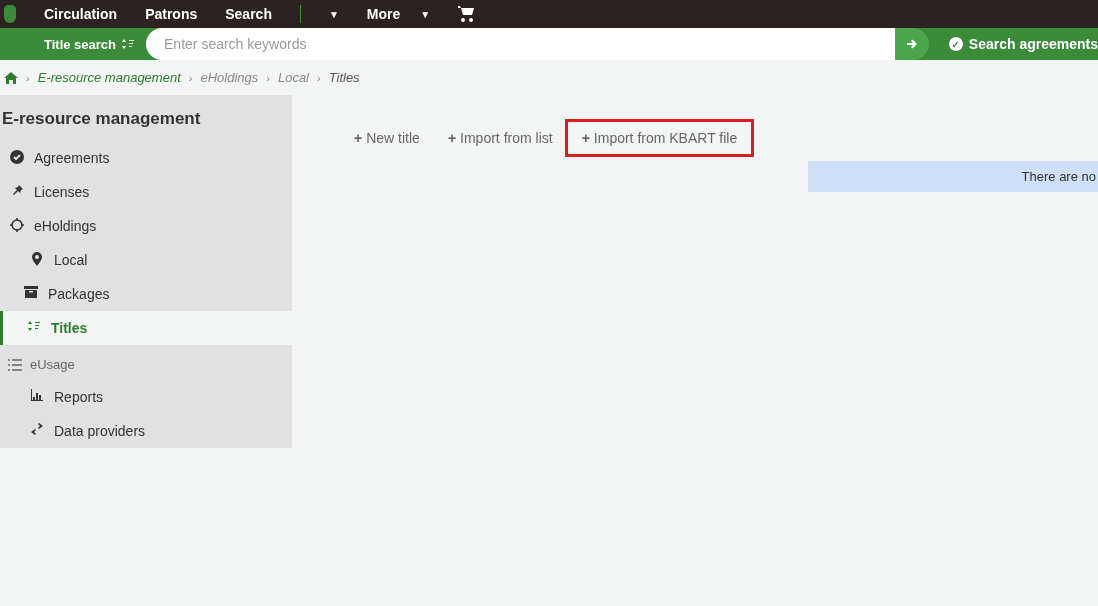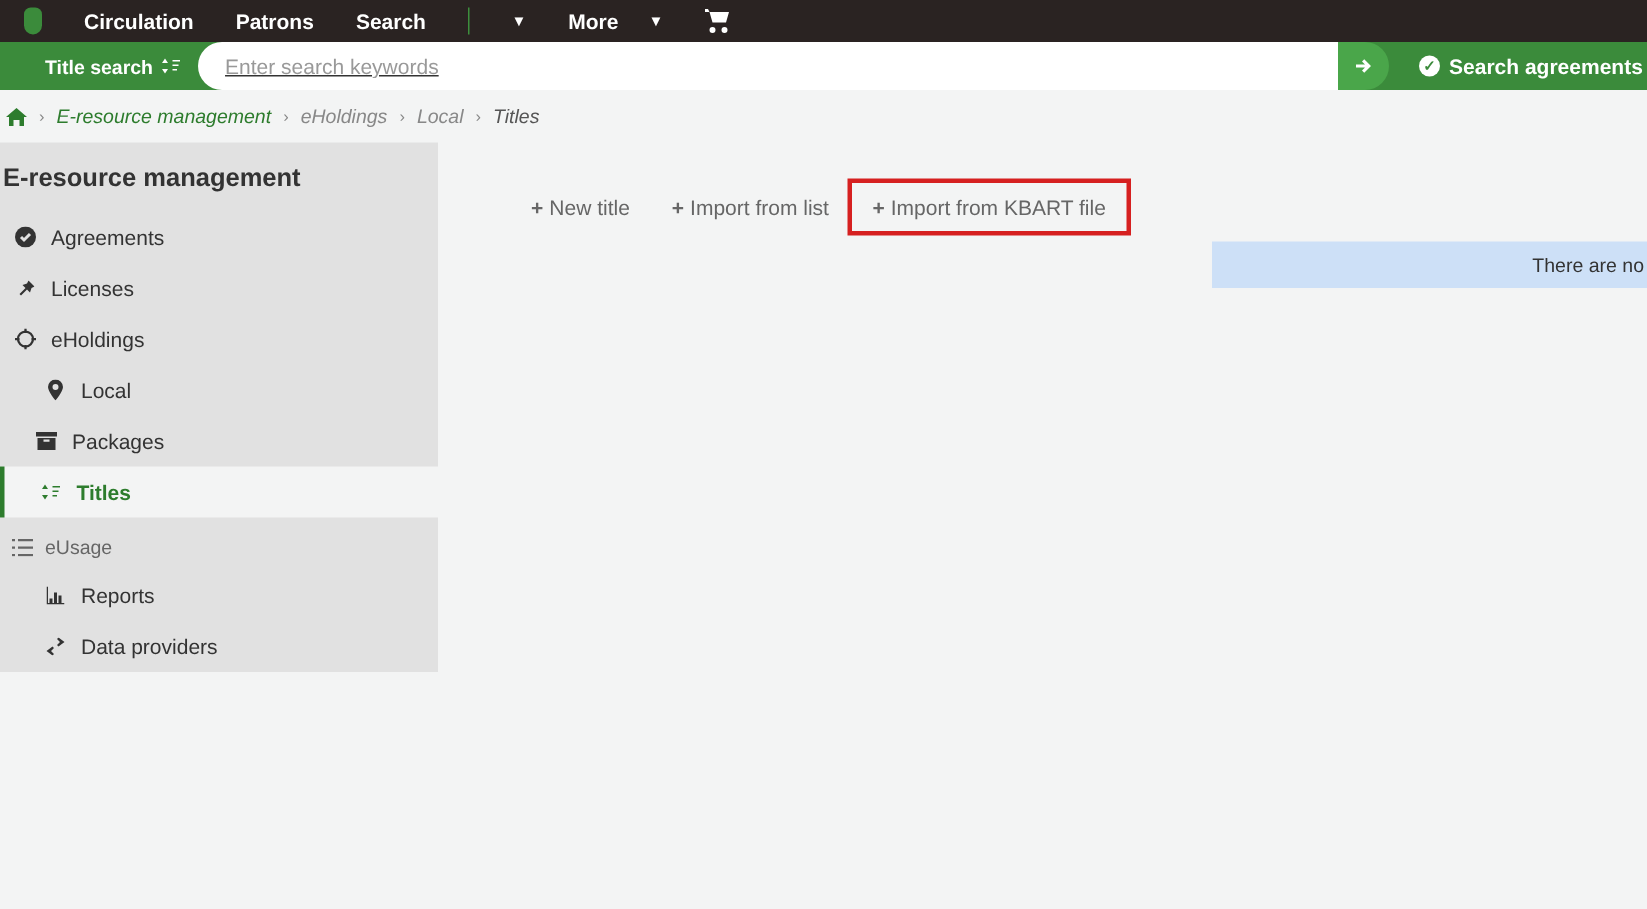--- a/index.html
+++ b/index.html
@@ -12,21 +12,21 @@
       background: #f3f4f4;
       width: 1098px;
       height: 606px;
       overflow: hidden;
     }
     .topnav {
       background: #2a2322;
       height: 28px;
       display: flex;
       align-items: center;
-      padding: 0 16px;
+      padding: 0 4px;
       gap: 28px;
     }
     .topnav .logo {
       width: 12px;
       height: 18px;
       background: #3b8b3b;
       border-radius: 6px 6px 8px 8px;
     }
     .topnav a {
       color: #fff;
@@ -50,21 +50,21 @@
     }
     .topnav .cart {
       color: #fff;
       font-size: 16px;
     }
     .searchbar {
       background: #3b8b3b;
       height: 32px;
       display: flex;
       align-items: center;
-      padding-left: 30px;
+      padding-left: 44px;
     }
     .searchbar .label {
       color: #fff;
       font-size: 13px;
       font-weight: 700;
       margin-right: 6px;
     }
     .searchbar .sort-icon {
       color: #fff;
       font-size: 11px;
@@ -80,21 +80,20 @@
       padding-left: 18px;
       max-width: 760px;
     }
     .searchbar input {
       border: none;
       outline: none;
       font-size: 14px;
       width: 100%;
       background: transparent;
       color: #333;
-      text-decoration: underline;
     }
     .searchbar input::placeholder {
       color: #999;
     }
     .searchbar .go-btn {
       background: #4aa64a;
       width: 34px;
       height: 32px;
       display: flex;
       align-items: center;
@@ -166,21 +165,20 @@
       padding-top: 14px;
     }
     .sidebar h2 {
       font-size: 17px;
       font-weight: 700;
       color: #333;
       padding: 0 0 12px 2px;
     }
     .nav-item {
       display: flex;
-      align-items: center;
       gap: 10px;
       padding: 9px 10px;
       font-size: 14px;
       color: #333;
       cursor: pointer;
     }
     .nav-item.sub1 {
       padding-left: 30px;
     }
     .nav-item.sub2 {

